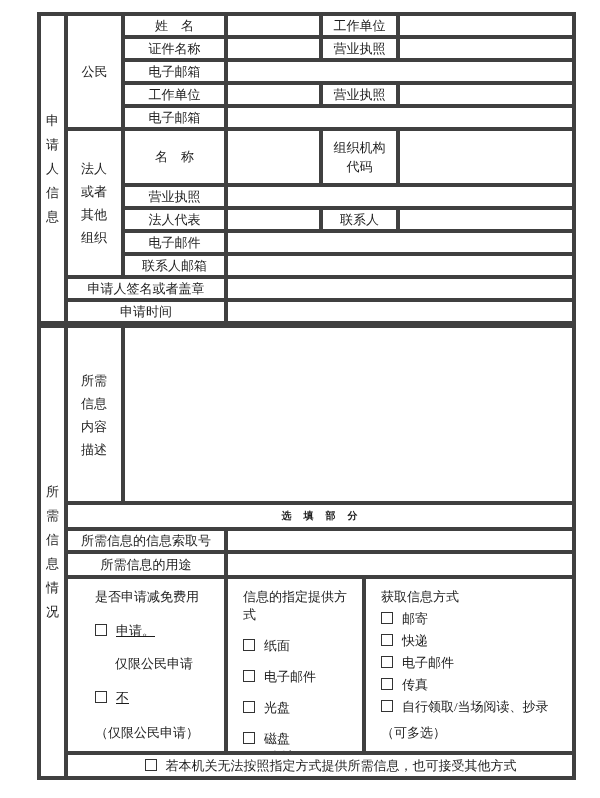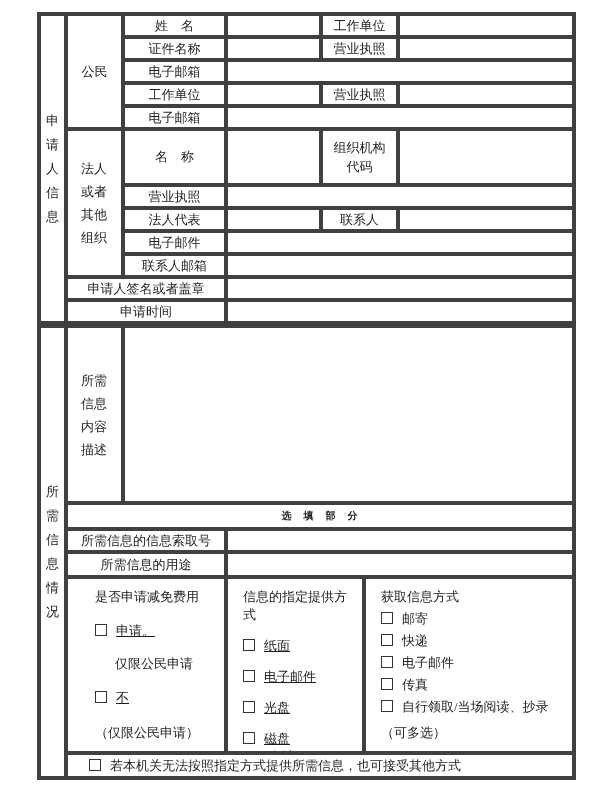--- a/index.html
+++ b/index.html
@@ -51,24 +51,24 @@
   .cbcol{
     display:flex;flex-direction:column;
     height:172px;box-sizing:border-box;
     padding:9px 4px 9px 15px;
     text-align:left;
   }
   .cbtitle{text-align:left;}
   .cbitem{text-align:left;white-space:nowrap;}
   .col-fee .cbitem{margin-top:16px;text-decoration:underline;}
   .col-fee .cbnote-indent{margin-top:15px;padding-left:20px;text-align:left;}
-  .col-provide .cbitem{margin-top:13px;text-decoration:underline;}
+  .col-provide .cbitem{margin-top:13px;}
   .col-obtain .cbitem{margin-top:4px;}
   .cbfoot{margin-top:auto;text-align:left;}
-  .fallback-cell{text-align:left;vertical-align:middle;}
+  .fallback-cell{text-align:center;vertical-align:middle;}
   .fallback-inner{padding-left:21px;white-space:nowrap;}
 </style>
 </head>
 <body>
 
 <div class="page">
 
   <table id="t1">
     <colgroup>
       <col style="width:27px">

